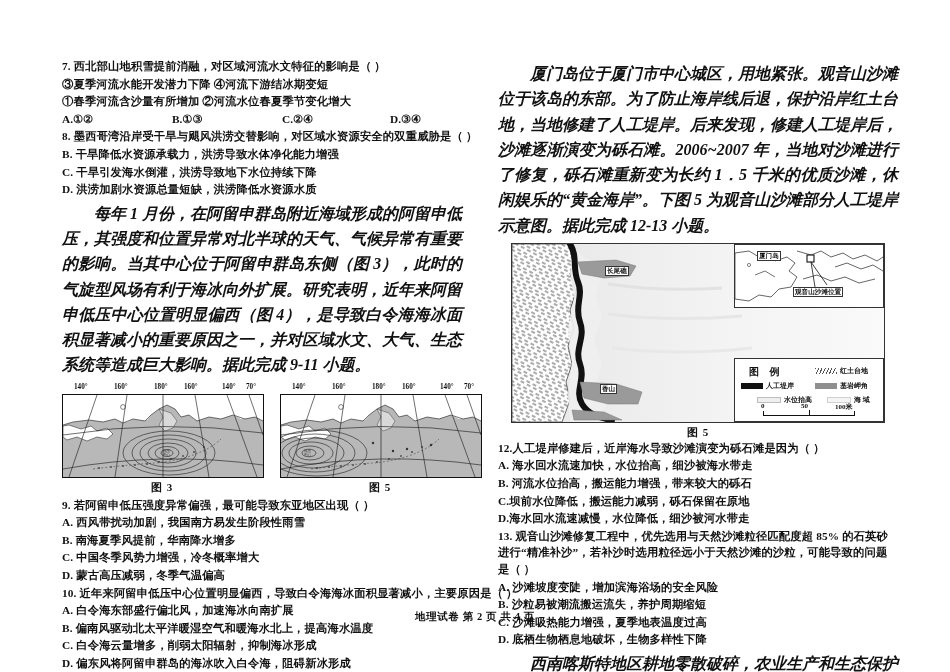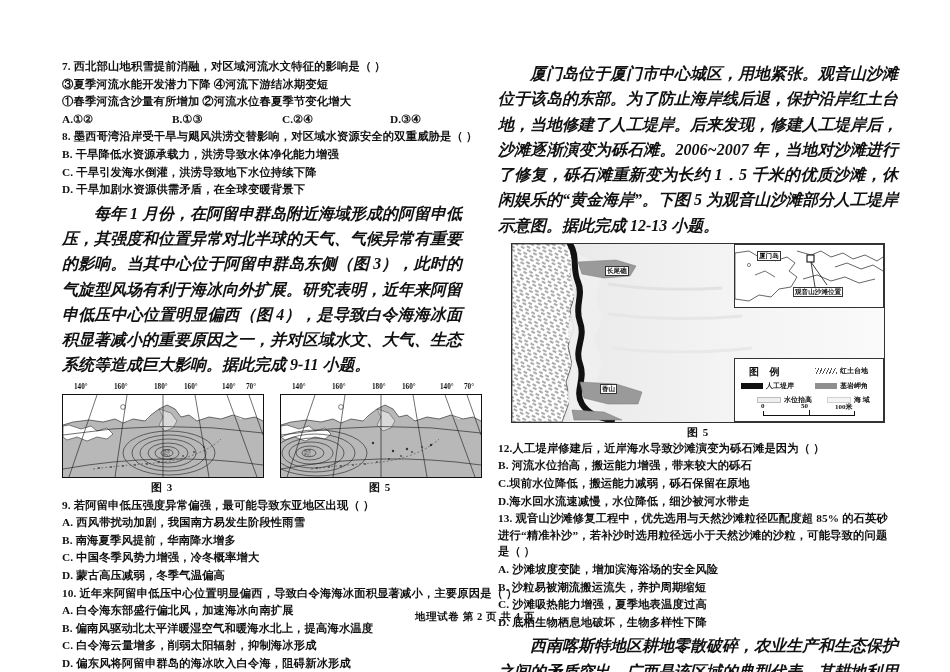--- a/index.html
+++ b/index.html
@@ -198,21 +198,21 @@
     <div class="opt-row">
       <span class="o1">A.①②</span>
       <span class="o2">B.①③</span>
       <span class="o3">C.②④</span>
       <span class="o4">D.③④</span>
     </div>
 
     <div class="q">8. 墨西哥湾沿岸受干旱与飓风洪涝交替影响，对区域水资源安全的双重威胁是（     ）</div>
     <div class="q">B. 干旱降低水资源承载力，洪涝导致水体净化能力增强</div>
     <div class="q">C. 干旱引发海水倒灌，洪涝导致地下水位持续下降</div>
-    <div class="q">D. 干旱加剧水资源供需矛盾，在全球变暖背景下</div>
+    <div class="q">D. 洪涝加剧水资源总量短缺，洪涝降低水资源水质</div>
 
     <div class="para italic">每年 1 月份，在阿留申群岛附近海域形成的阿留申低压，其强度和位置异常对北半球的天气、气候异常有重要的影响。当其中心位于阿留申群岛东侧（图 3），此时的气旋型风场有利于海冰向外扩展。研究表明，近年来阿留申低压中心位置明显偏西（图 4），是导致白令海海冰面积显著减小的重要原因之一，并对区域水文、大气、生态系统等造成巨大影响。据此完成 9-11 小题。</div>
 
     <div class="fig34-wrap">
 
       <div class="fig34">
         <div class="lonrow">
           <span style="left:12px">140°</span>
           <span style="left:52px">160°</span>
           <span style="left:92px">180°</span>
@@ -451,20 +451,21 @@
                 <i></i>
               </div>
           </div>
         </div>
       </div>
     </div>
 
     <div class="figcap" style="width:400px">图 5</div>
 
     <div class="q">12.人工堤岸修建后，近岸海水导致沙滩演变为砾石滩是因为（     ）</div>
+    <div class="q">A. 海水回水流速加快，水位抬高，细沙被海水带走</div>
     <div class="q">B. 河流水位抬高，搬运能力增强，带来较大的砾石</div>
     <div class="q">C.坝前水位降低，搬运能力减弱，砾石保留在原地</div>
     <div class="q">D.海水回水流速减慢，水位降低，细沙被河水带走</div>
 
     <div class="q wrap">13. 观音山沙滩修复工程中，优先选用与天然沙滩粒径匹配度超 85% 的石英砂进行“精准补沙”，若补沙时选用粒径远小于天然沙滩的沙粒，可能导致的问题是（     ）</div>
     <div class="q">A. 沙滩坡度变陡，增加滨海浴场的安全风险</div>
     <div class="q">B. 沙粒易被潮流搬运流失，养护周期缩短</div>
     <div class="q">C. 沙滩吸热能力增强，夏季地表温度过高</div>
     <div class="q">D. 底栖生物栖息地破坏，生物多样性下降</div>
 

